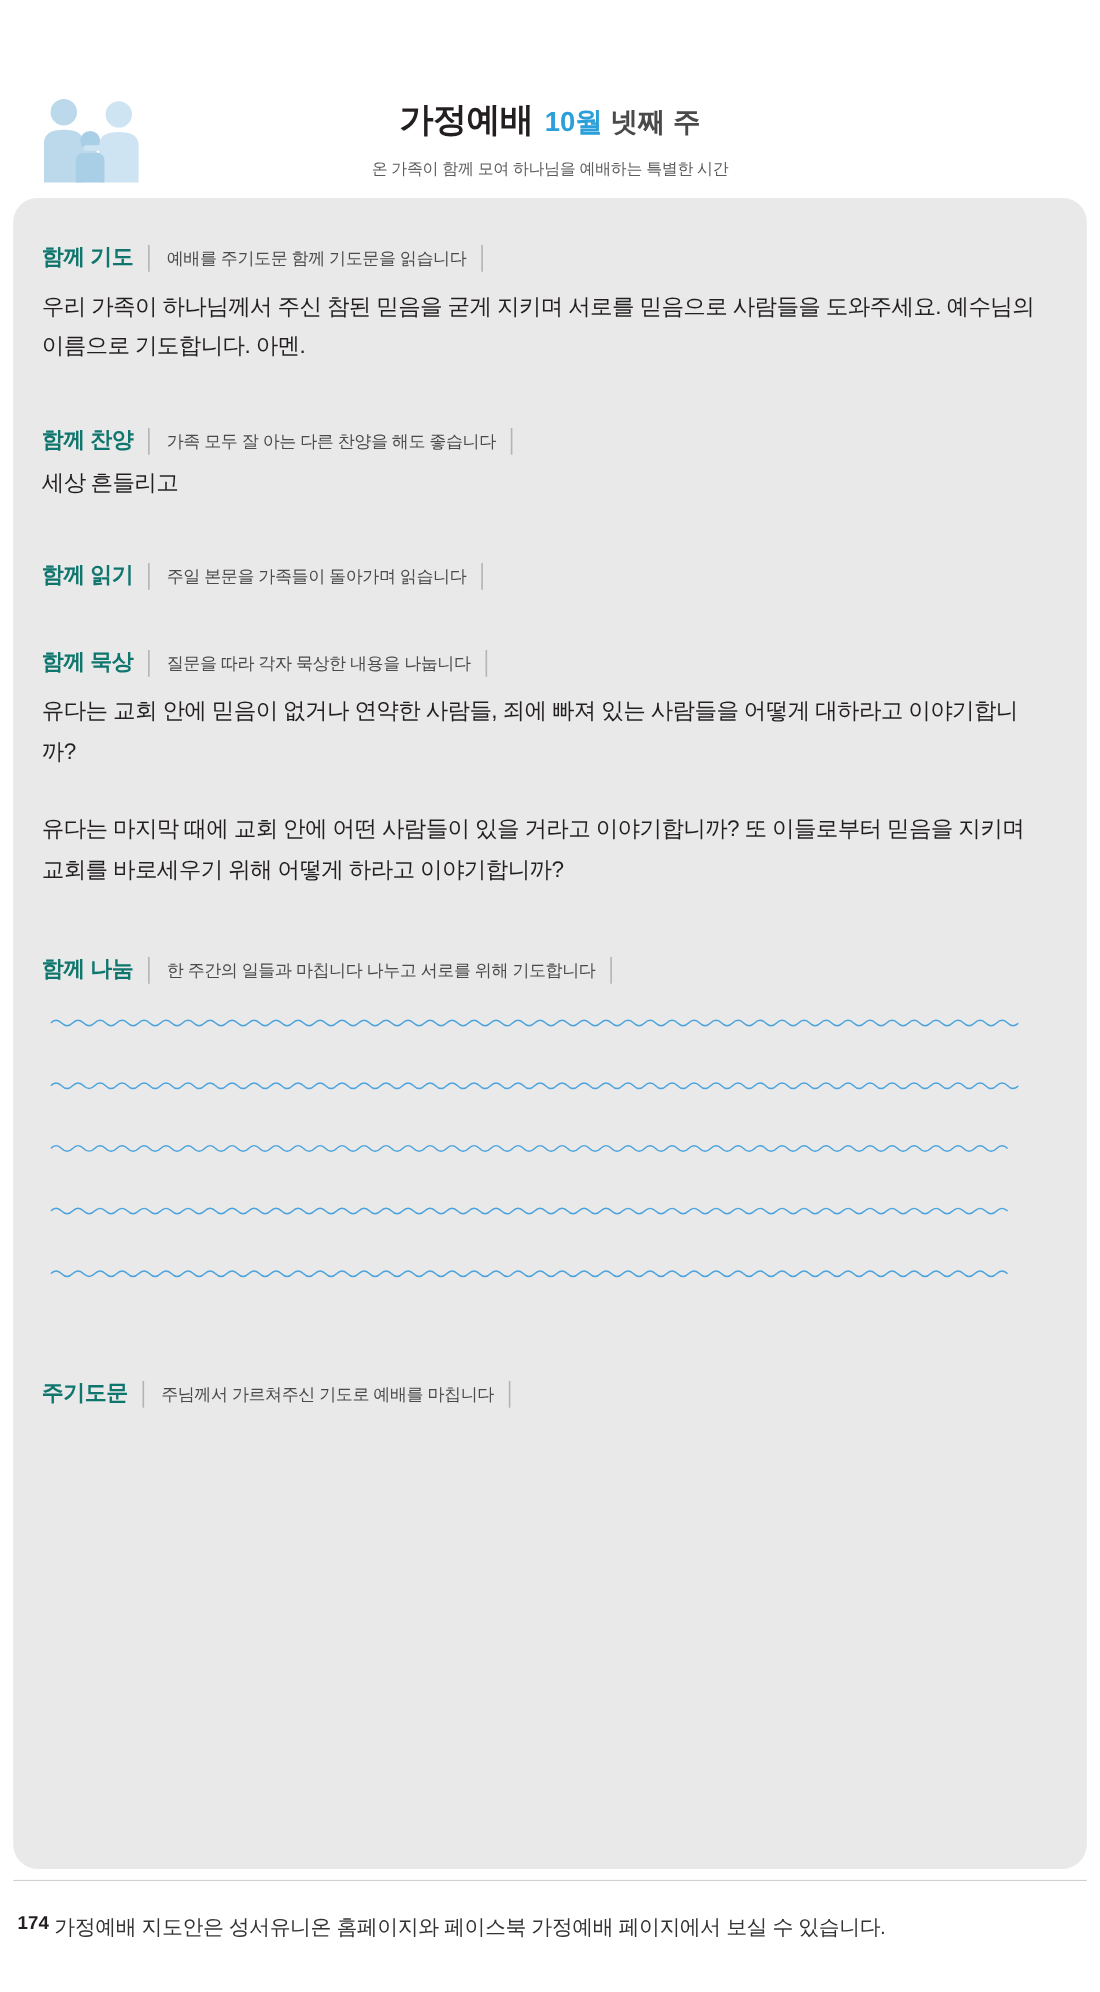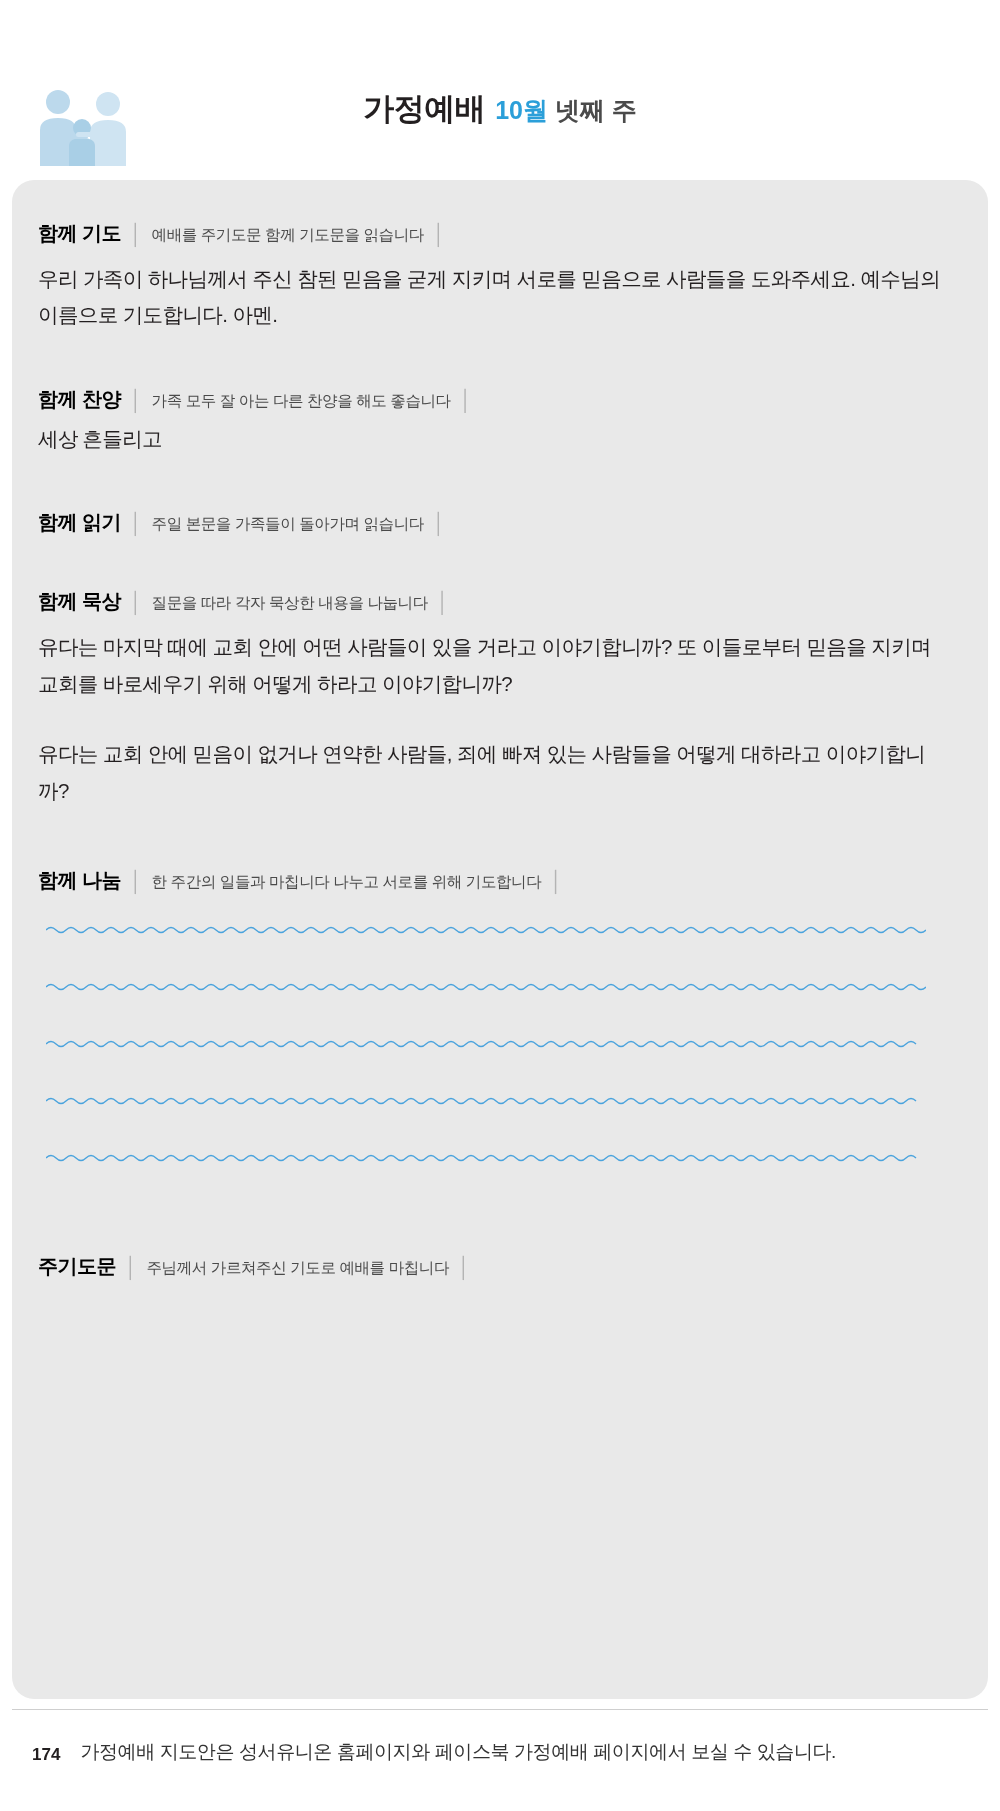--- a/index.html
+++ b/index.html
@@ -81,21 +81,21 @@
   }
   .sec-head {
     display: flex;
     align-items: baseline;
     gap: 0;
     white-space: nowrap;
   }
   .sec-label {
     font-size: 20px;
     font-weight: bold;
-    color: #000000;
+    color: #0f766e;
     letter-spacing: -0.5px;
   }
   .bar {
     display: inline-block;
     color: #b4b4b4;
     font-weight: 300;
     font-size: 20px;
     margin: 0 9px;
     transform: translateY(1px);
   }
@@ -139,25 +139,25 @@
   .footer-rule {
     position: absolute;
     left: 12px;
     top: 10px;
     width: 976px;
     height: 1px;
     background: #cfcfcf;
   }
   .footer-text {
     position: absolute;
-    left: 32px;
+    left: 16px;
     top: 40px;
     display: flex;
-    align-items: flex-end;
-    gap: 20px;
+    align-items: flex-start;
+    gap: 5px;
   }
   .page-num {
     font-size: 17px;
     font-weight: bold;
     color: #231f20;
   }
   .footer-note {
     font-size: 19px;
     color: #333333;
     letter-spacing: -0.4px;
@@ -186,20 +186,21 @@
   </div>
 
   <div class="title-block">
     <div class="title-line">
       <span class="title-main">가정예배</span>
       <span class="title-week">
         <span>10월</span>
         <span class="week-gray">넷째 주</span>
       </span>
     </div>
+    <div class="subtitle">온 가족이 함께 모여 하나님을 예배하는 특별한 시간</div>
   </div>
 </div>
 
 <div class="panel">
 
   <div class="section">
     <div class="sec-head">
       <span class="sec-label">함께 기도</span>
       <span class="bar">│</span>
       <span class="sec-desc">예배를 주기도문 함께 기도문을 읽습니다</span>
@@ -234,22 +235,22 @@
   <div class="gap-md"></div>
 
   <div class="section">
     <div class="sec-head">
       <span class="sec-label">함께 묵상</span>
       <span class="bar">│</span>
       <span class="sec-desc">질문을 따라 각자 묵상한 내용을 나눕니다</span>
       <span class="bar">│</span>
     </div>
     <div class="sec-body">
+      <div class="para">유다는 교회 안에 믿음이 없거나 연약한 사람들, 죄에 빠져 있는 사람들을 어떻게 대하라고 이야기합니까?</div>
       <div class="para">유다는 마지막 때에 교회 안에 어떤 사람들이 있을 거라고 이야기합니까? 또 이들로부터 믿음을 지키며 교회를 바로세우기 위해 어떻게 하라고 이야기합니까?</div>
-      <div class="para">유다는 교회 안에 믿음이 없거나 연약한 사람들, 죄에 빠져 있는 사람들을 어떻게 대하라고 이야기합니까?</div>
     </div>
   </div>
 
   <div class="gap-lg"></div>
 
   <div class="section">
     <div class="sec-head">
       <span class="sec-label">함께 나눔</span>
       <span class="bar">│</span>
       <span class="sec-desc">한 주간의 일들과 마칩니다 나누고 서로를 위해 기도합니다</span>

